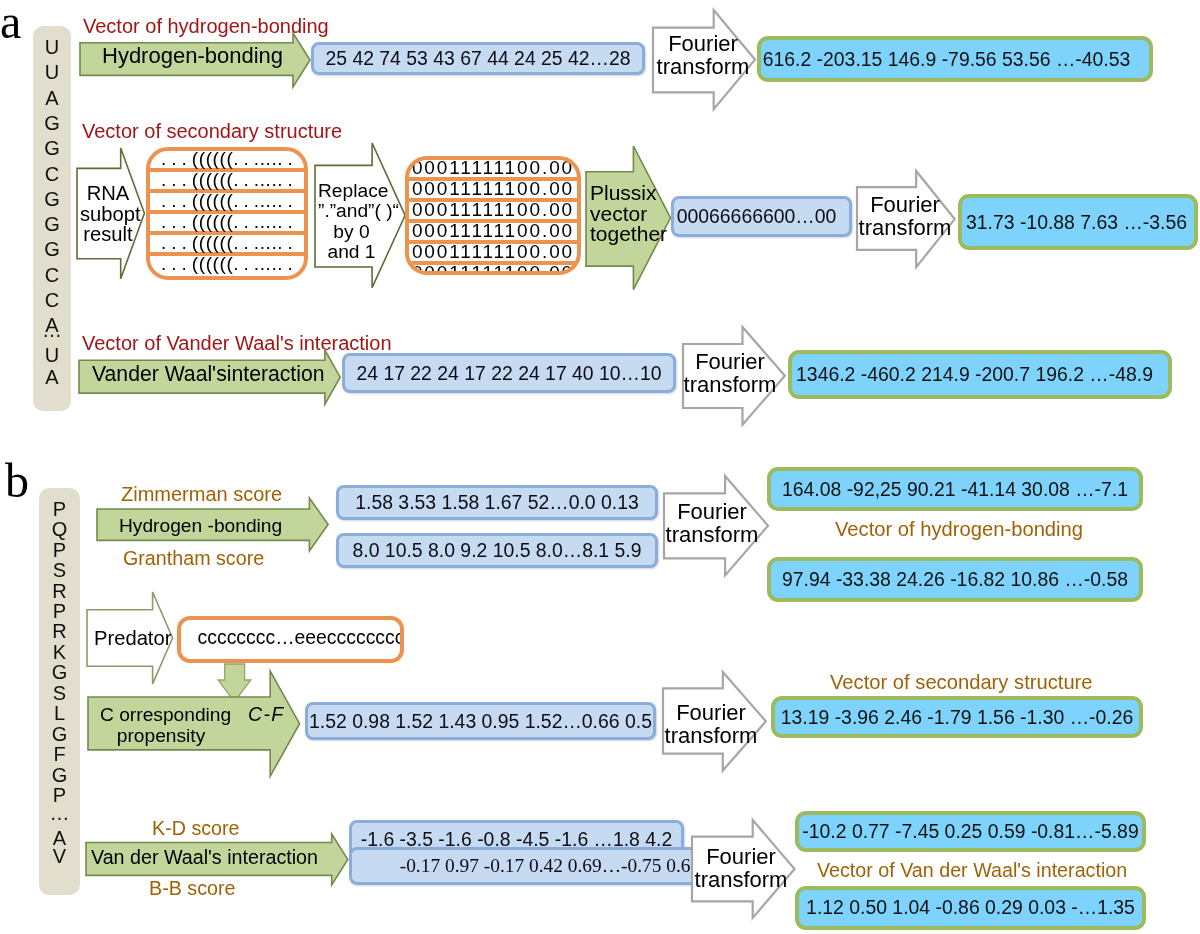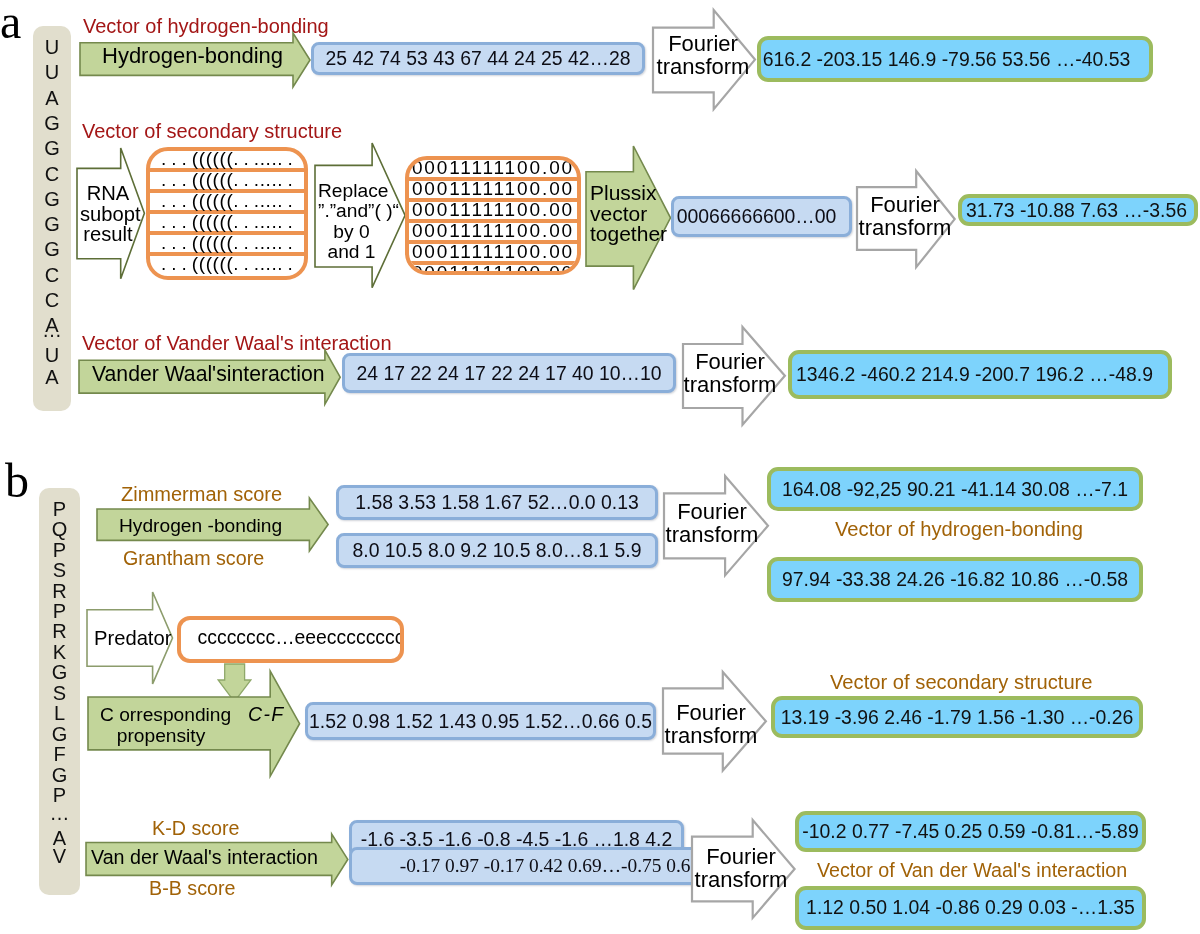--- a/index.html
+++ b/index.html
@@ -140,21 +140,21 @@
 <div class="abs garrow" style="left: 854.3px; top: 168px;">
     <svg width="103.70000000000005" height="102.19999999999999" viewBox="0 0 103.70000000000005 102.19999999999999">
       <path d="M3 19.099999999999994 L62.200000000000045 19.099999999999994 L62.200000000000045 3 L100.70000000000005 51.099999999999994 L62.200000000000045 99.19999999999999 L62.200000000000045 81.80000000000001 L3 81.80000000000001 Z" fill="#ffffff" stroke="#a6a6a6" stroke-width="2.2" stroke-linejoin="miter"></path>
     </svg>
   </div>
 <div class="abs arrowtext" style="left:855px;top:193px;width:100px;font-size:22px;">
   <div>Fourier</div>
   <div>transform</div>
 </div>
 
-<div class="abs greenbox" style="left:958px;top:194px;width:240px;height:32px;padding-right:3px;">31.73 -10.88 7.63 …-3.56</div>
+<div class="abs greenbox" style="left:958px;top:194px;width:240px;height:56px;padding-right:3px;">31.73 -10.88 7.63 …-3.56</div>
 
 <div class="abs panel-letter" style="left:5px;top:457px;">b</div>
 
 <div class="abs seqcol" style="left:39px;top:487.5px;width:41px;height:407.5px;">
     <span style="top: 14.3px;">P</span>
     <span style="top: 34.74px;">Q</span>
     <span style="top: 55.18px;">P</span>
     <span style="top: 75.62px;">S</span>
     <span style="top: 96.06px;">R</span>
     <span style="top: 116.5px;">P</span>

